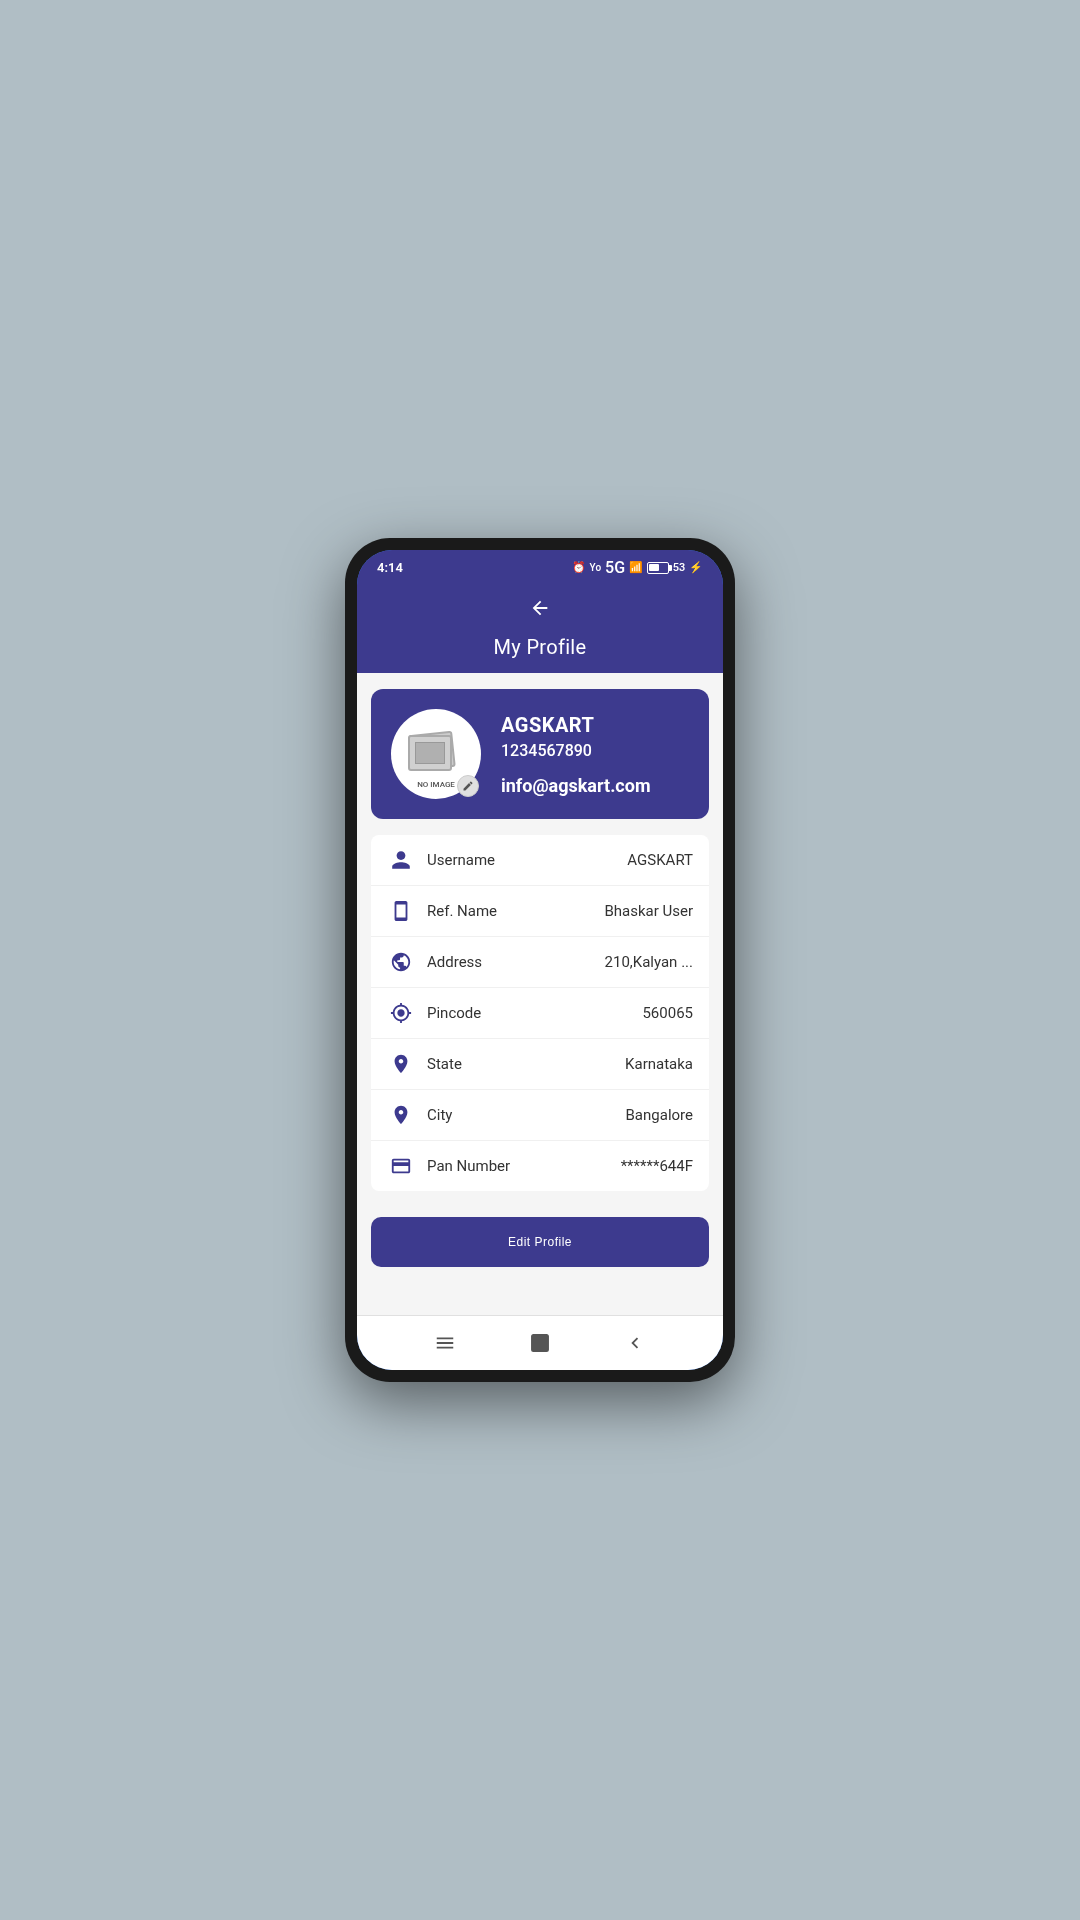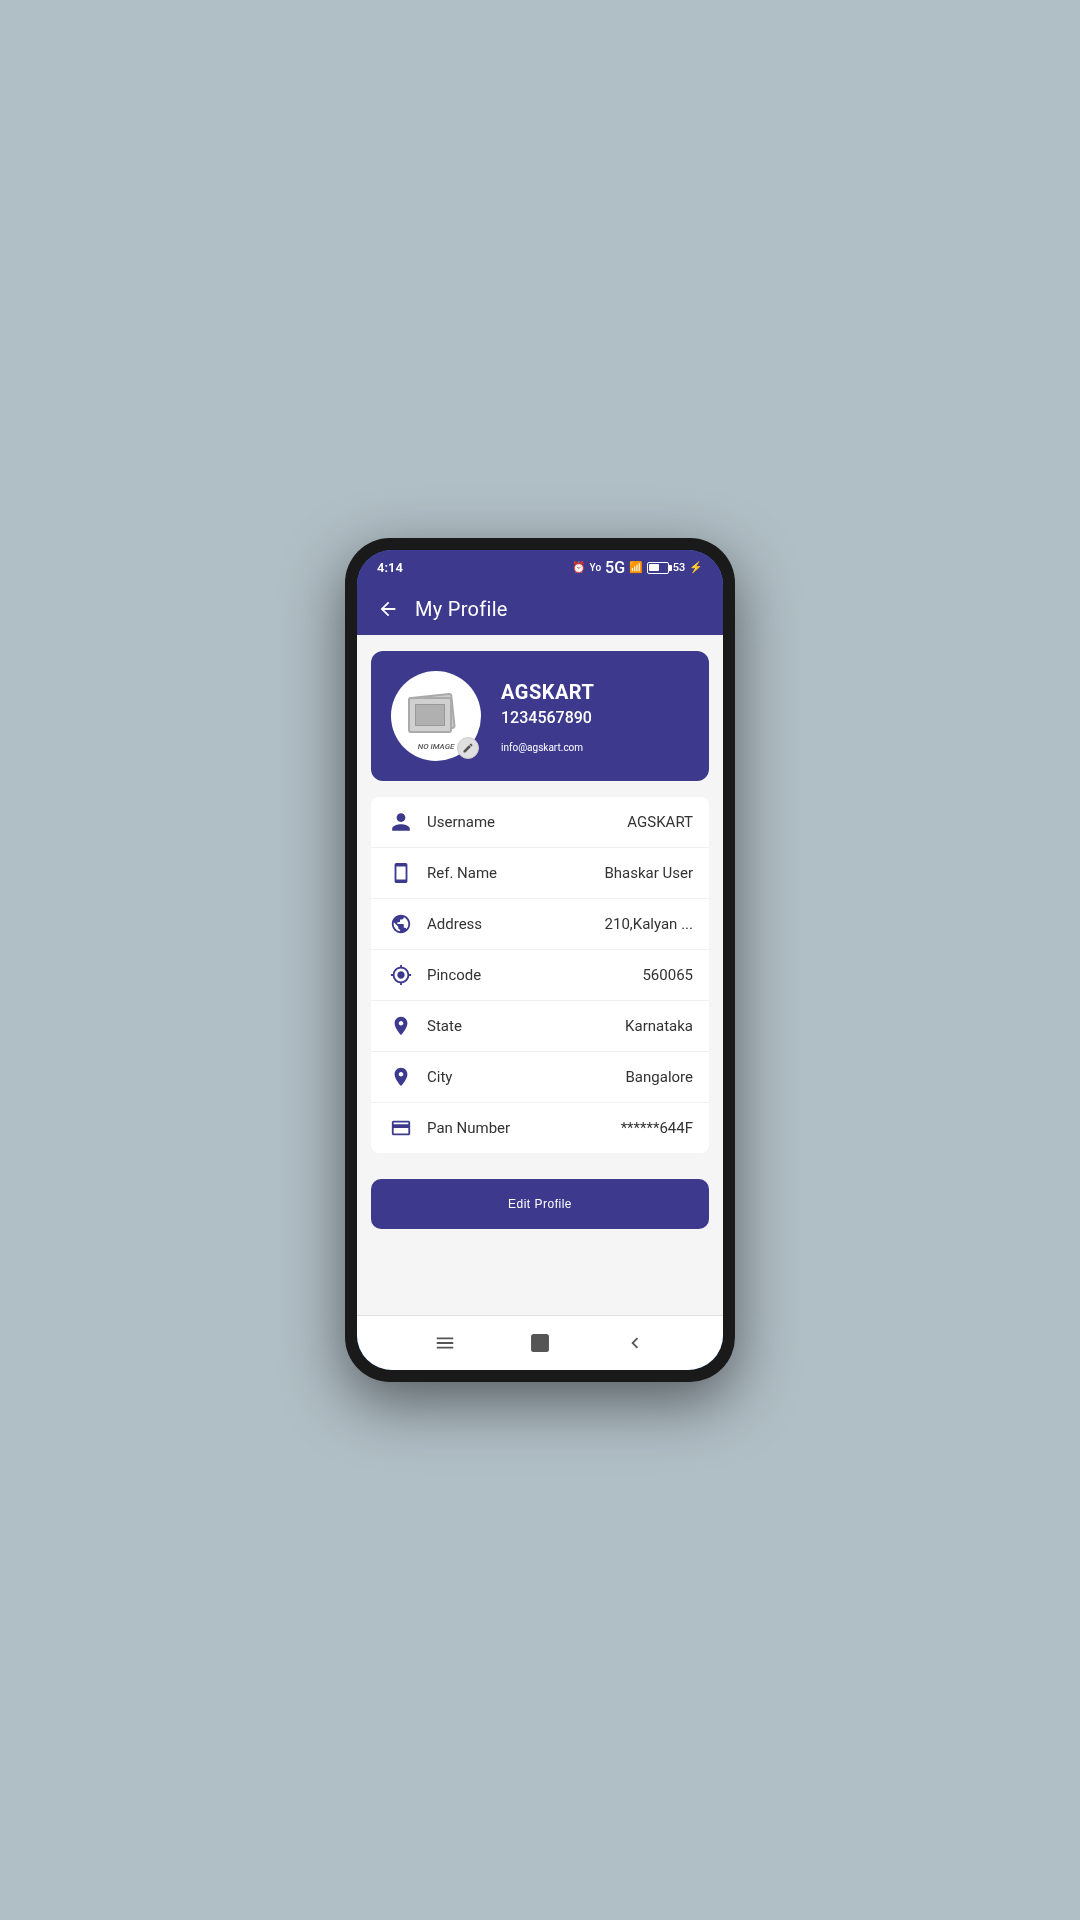--- a/index.html
+++ b/index.html
@@ -98,20 +98,21 @@
     }
 
     
     .app-bar {
       background: #3d3a8e;
       color: white;
       display: flex;
       align-items: center;
       padding: 14px 20px;
       gap: 16px;
+      flex-direction: column;
     }
 
     .back-btn {
       cursor: pointer;
       font-size: 20px;
       display: flex;
       align-items: center;
     }
 
     .app-bar-title {
@@ -135,21 +136,20 @@
       border-radius: 12px;
       padding: 20px;
       display: flex;
       align-items: center;
       gap: 20px;
     }
 
     .avatar-container {
       position: relative;
       flex-shrink: 0;
-      font-style: italic;
     }
 
     .avatar-circle {
       width: 90px;
       height: 90px;
       border-radius: 50%;
       background: white;
       display: flex;
       flex-direction: column;
       align-items: center;
@@ -241,22 +241,22 @@
 
     .profile-phone {
       color: white;
       font-size: 16px;
       font-weight: 500;
       margin-bottom: 15px;
     }
 
     .profile-email {
       color: white;
-      font-size: 10px;
-      font-weight: 400;
+      font-size: 18px;
+      font-weight: 700;
     }
 
     
     .info-list {
       background: white;
       margin: 0 14px 16px;
       border-radius: 8px;
       overflow: hidden;
     }
 

